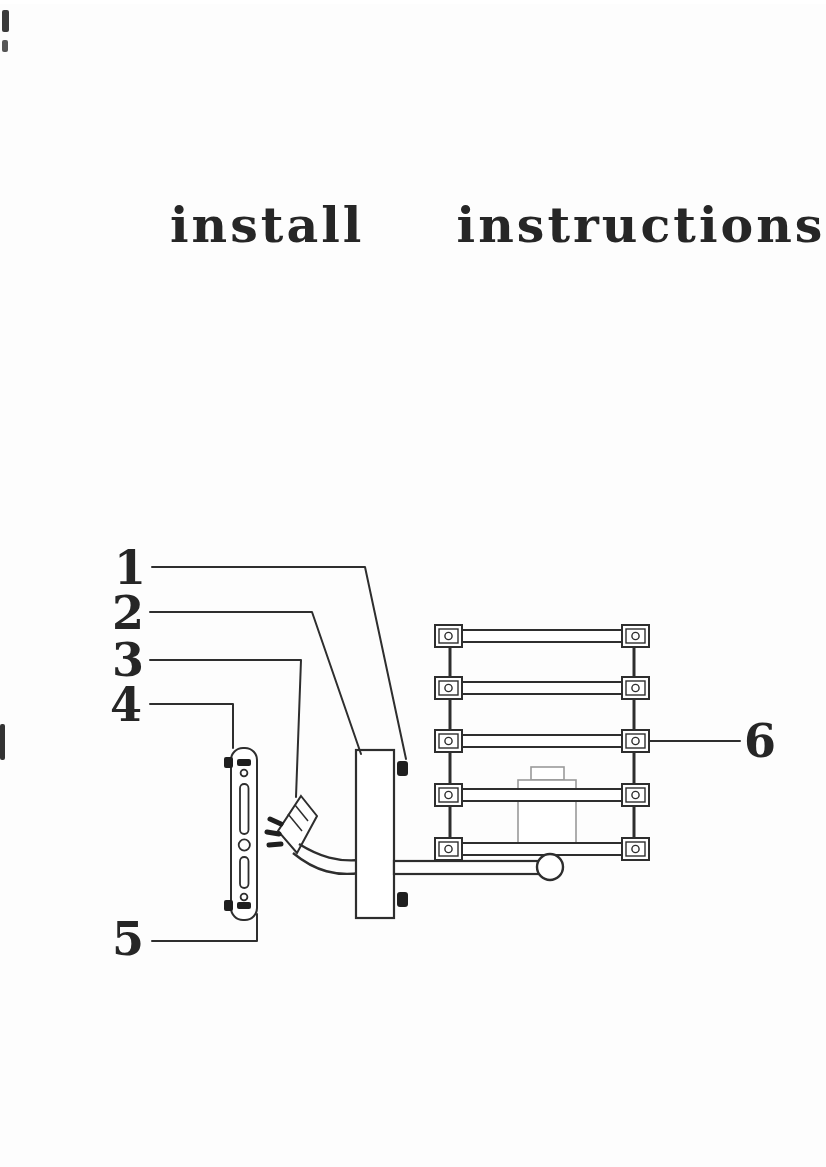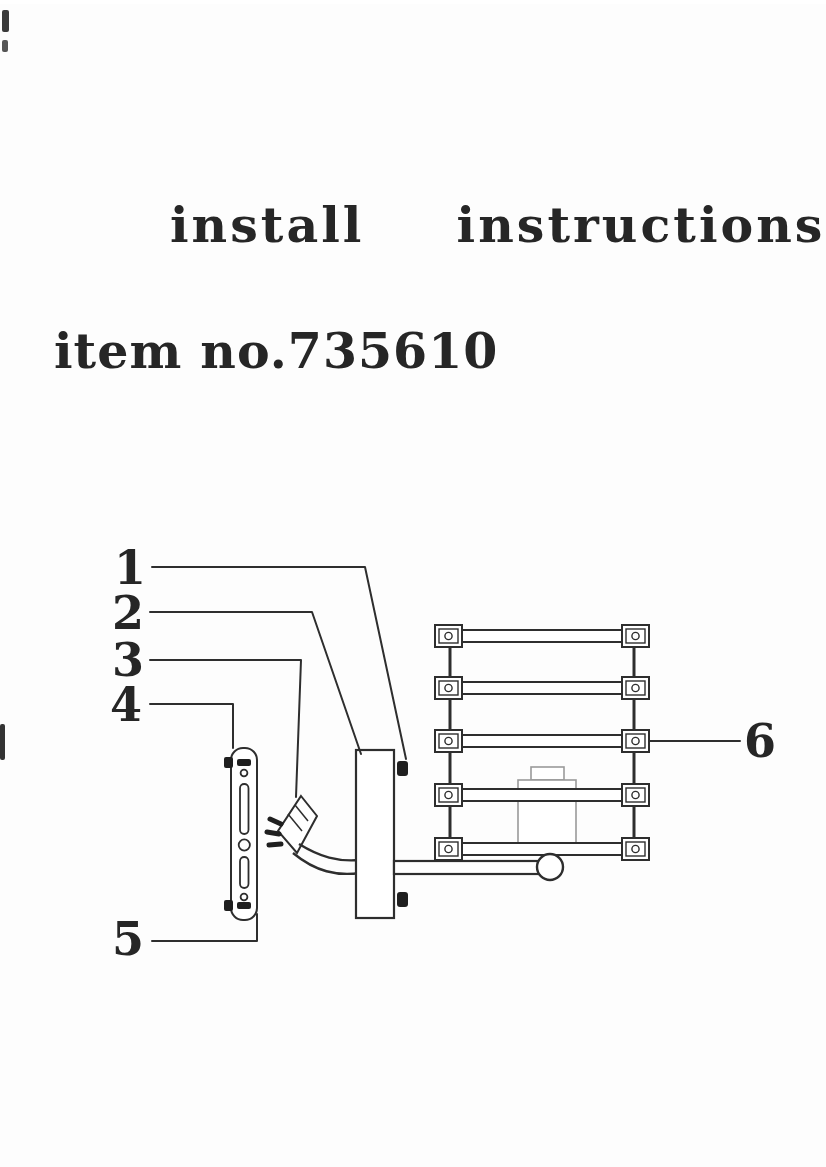--- a/index.html
+++ b/index.html
@@ -42,21 +42,20 @@
 </head>
 <body>
 
 <div class="page">
 
   <div class="artifact a1"></div>
   <div class="artifact a2"></div>
   <div class="artifact a3"></div>
 
   <h1 class="title">install  instructions</h1>
-  <div class="item-no">item no.735610</div>
 
   <svg class="diagram" width="826" height="1167" viewBox="0 0 826 1167">
 
     <g stroke="#9a9a9a" stroke-width="1.6" fill="#ffffff">
       <rect x="531" y="763" width="33" height="13"></rect>
       <rect x="518" y="776" width="58" height="70"></rect>
     </g>
 
     <g stroke="#2e2e2e" stroke-width="3">
       <line x1="450" y1="630" x2="450" y2="848"></line>

